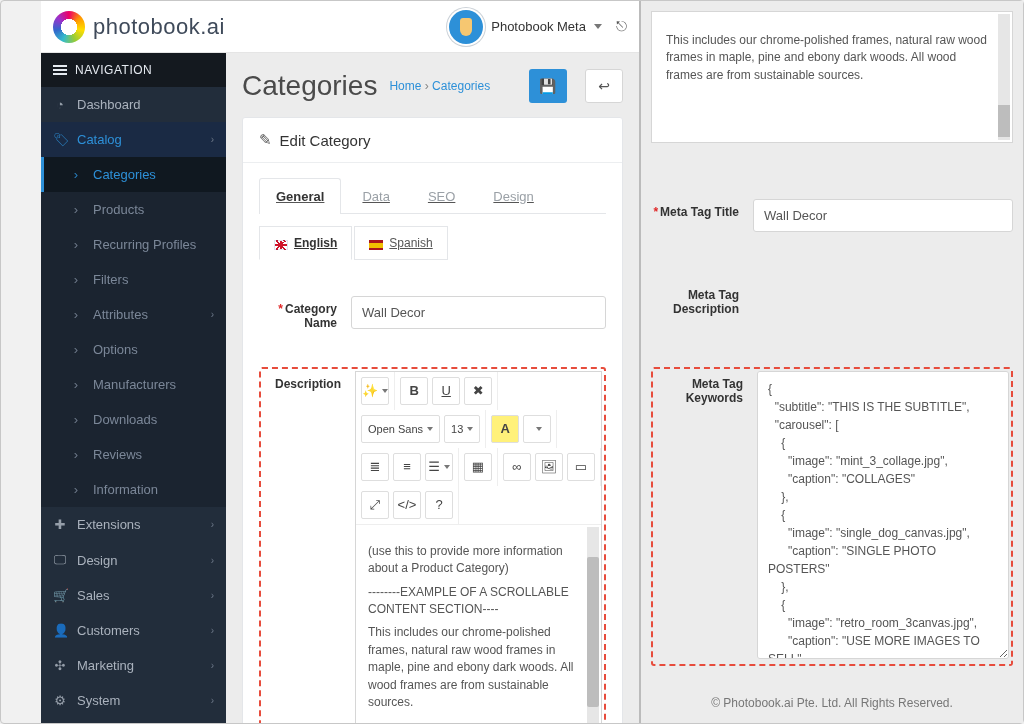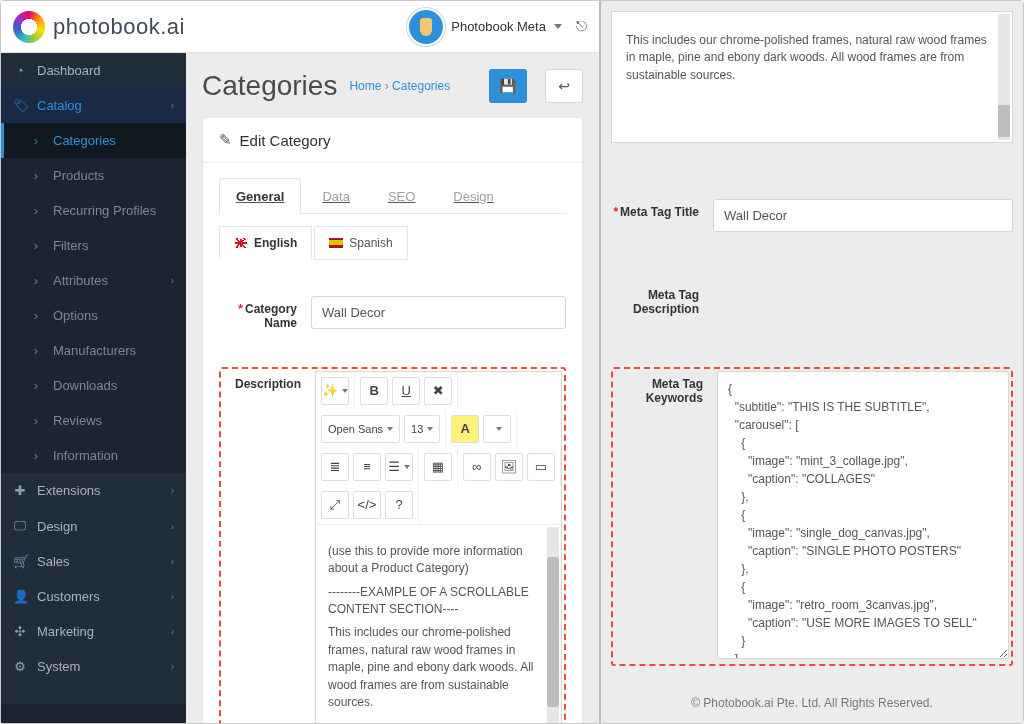--- a/index.html
+++ b/index.html
@@ -13,20 +13,21 @@
     overflow: hidden;
     position: relative;
   }
   
   .app {
     display: flex;
     width: 1024px;
     height: 724px;
     border: 1px solid #c7c7c7;
     border-radius: 4px;
+    padding-left: 40px;
   }
   .app-left, .app-right {
     display: flex;
     flex-direction: column;
     background: #ececec;
   }
   .app-left { width: 600px; border-right: 2px solid #bbb; }
   .app-right { flex: 1; }
 
   
@@ -96,21 +97,21 @@
   .pencil-icon::before { content:"✎"; color:#555; }
   .panel-body { padding:14px 16px; }
 
   
   .tabs { display:flex; gap:4px; border-bottom:1px solid #e4e6e9; margin-bottom:12px;text-decoration:underline; }
   .tab { padding:10px 16px; font-size:13px; color:#9aa0a6; cursor:pointer; border:1px solid transparent; border-bottom:none; border-radius:3px 3px 0 0; position:relative; top:1px; background:transparent; }
   .tab.active { color:#333; font-weight:600; border-color:#e4e6e9; background:#fff; }
 
   
   .lang-tabs { display:flex; gap:2px; margin:6px 0 16px; }
-  .lang-tab { padding:9px 14px; border:1px solid #e4e6e9; background:#fff; color:#555; font-size:12px; cursor:pointer; display:flex; align-items:center; gap:6px; }
+  .lang-tab { padding:9px 14px; border:1px solid #e4e6e9; background:#fff; color:#555; font-size:12px; cursor:pointer; display:flex; align-items:flex-end; gap:6px;text-decoration:underline; }
   .lang-tab.active { font-weight:700; color:#333; border-bottom:1px solid #fff; }
   .flag-en { width:14px; height:10px; background:
     linear-gradient(#cf142b,#cf142b) center/100% 2px no-repeat,
     linear-gradient(#cf142b,#cf142b) center/2px 100% no-repeat,
     linear-gradient(45deg,transparent 45%,#cf142b 45% 55%,transparent 55%),
     linear-gradient(-45deg,transparent 45%,#cf142b 45% 55%,transparent 55%),
     #fff; border:1px solid #00247d20; }
   .flag-es { width:14px; height:10px; background:linear-gradient(#aa151b 0 25%, #f1bf00 25% 75%, #aa151b 75% 100%); }
 
   
@@ -171,20 +172,24 @@
         <span class="avatar"></span>
         <span>Photobook Meta</span>
         <span class="caret"></span>
       </div>
       <span class="logout-icon">⎋</span>
     </div>
 
     <div class="body-row">
 
       <div class="sidebar">
+        <div class="sidebar-header">
+          <span class="burger"></span>
+          <span>NAVIGATION</span>
+        </div>
         <ul class="nav" id="nav">
             <li class="l1">
               <span class="ico">◔</span>
               <span>Dashboard</span>
             </li>
             <li class="l1 active">
               <span class="ico">🏷</span>
               <span>Catalog</span>
               <span class="chev">›</span>
             </li>

